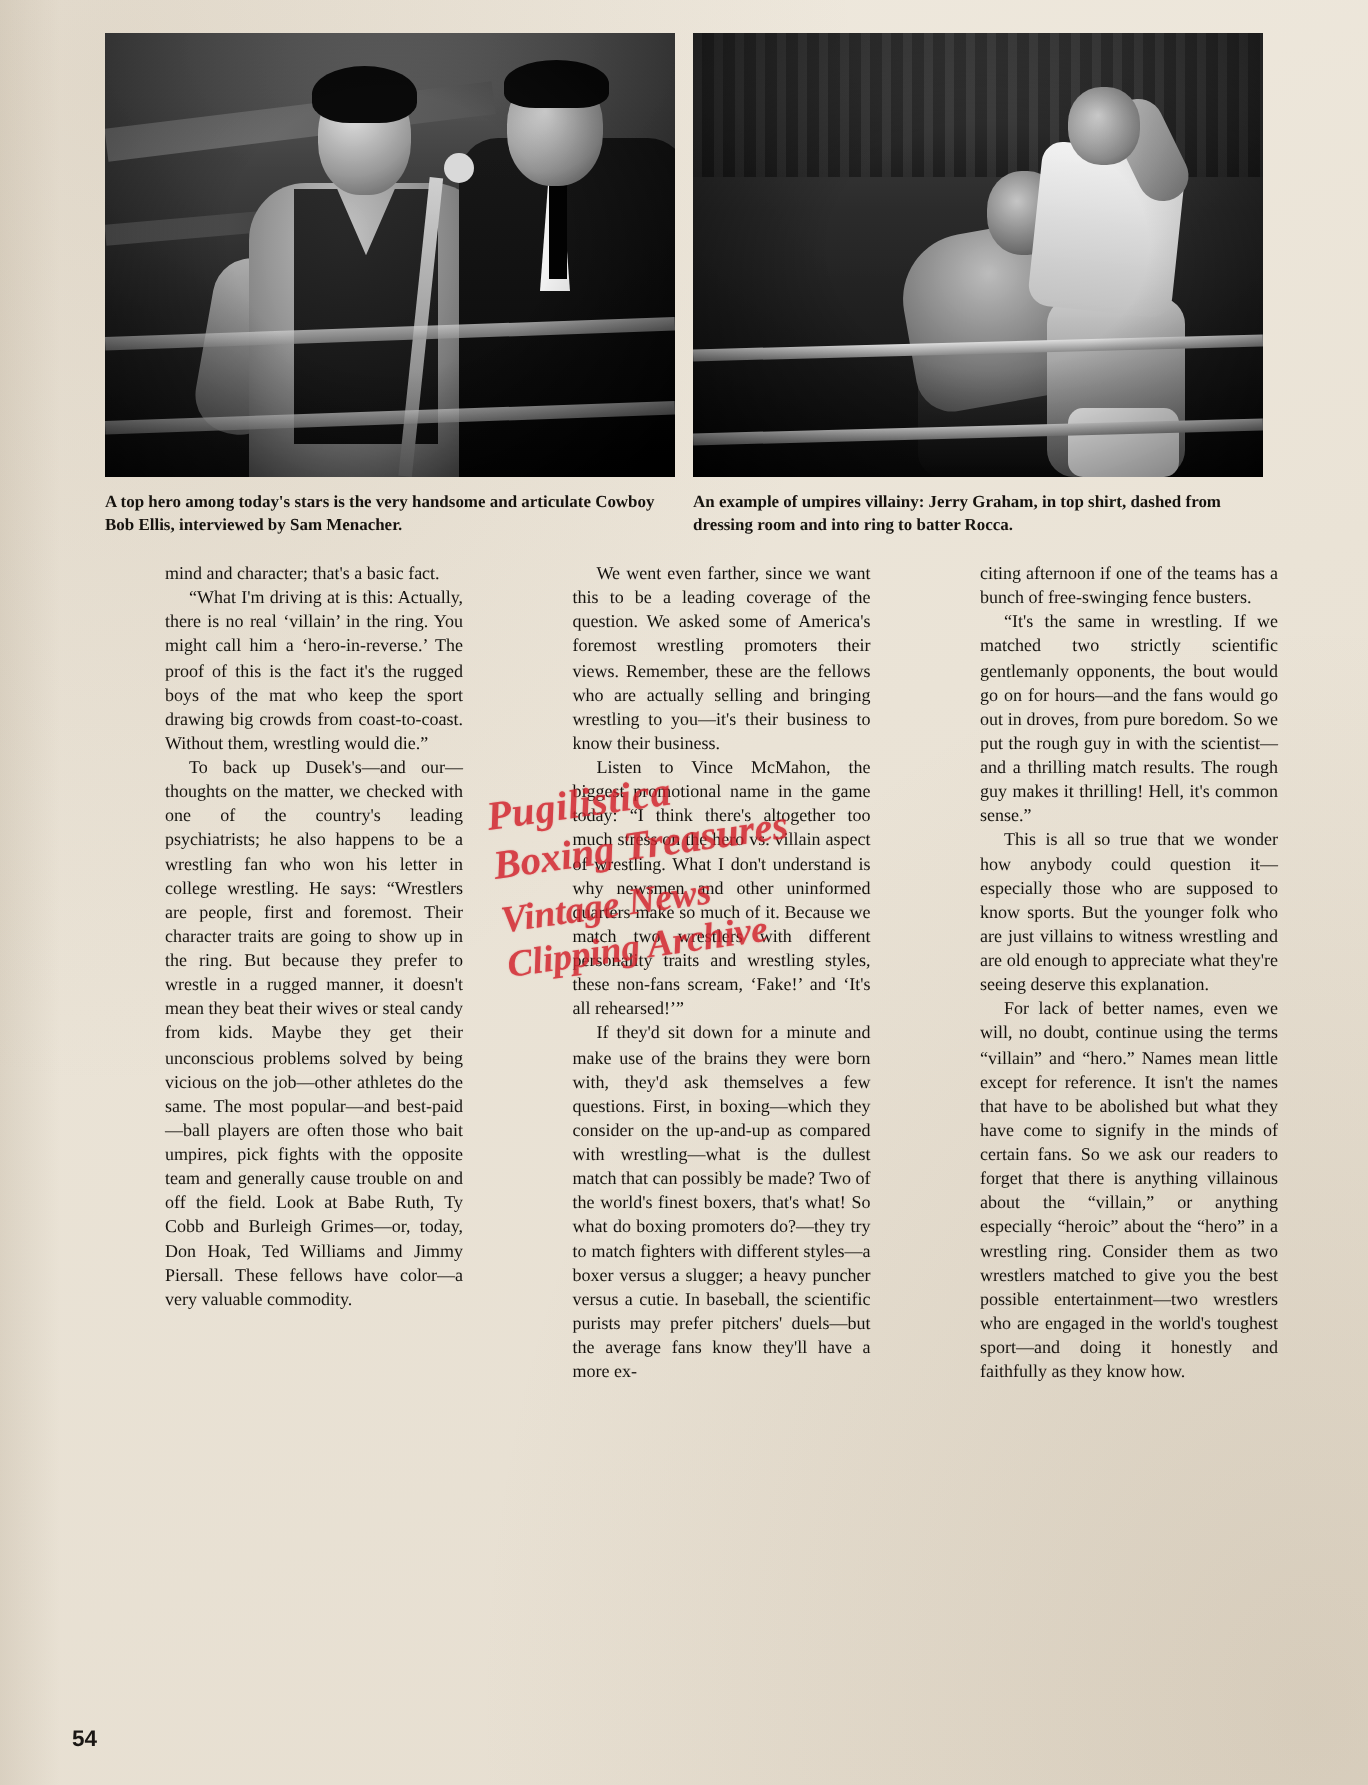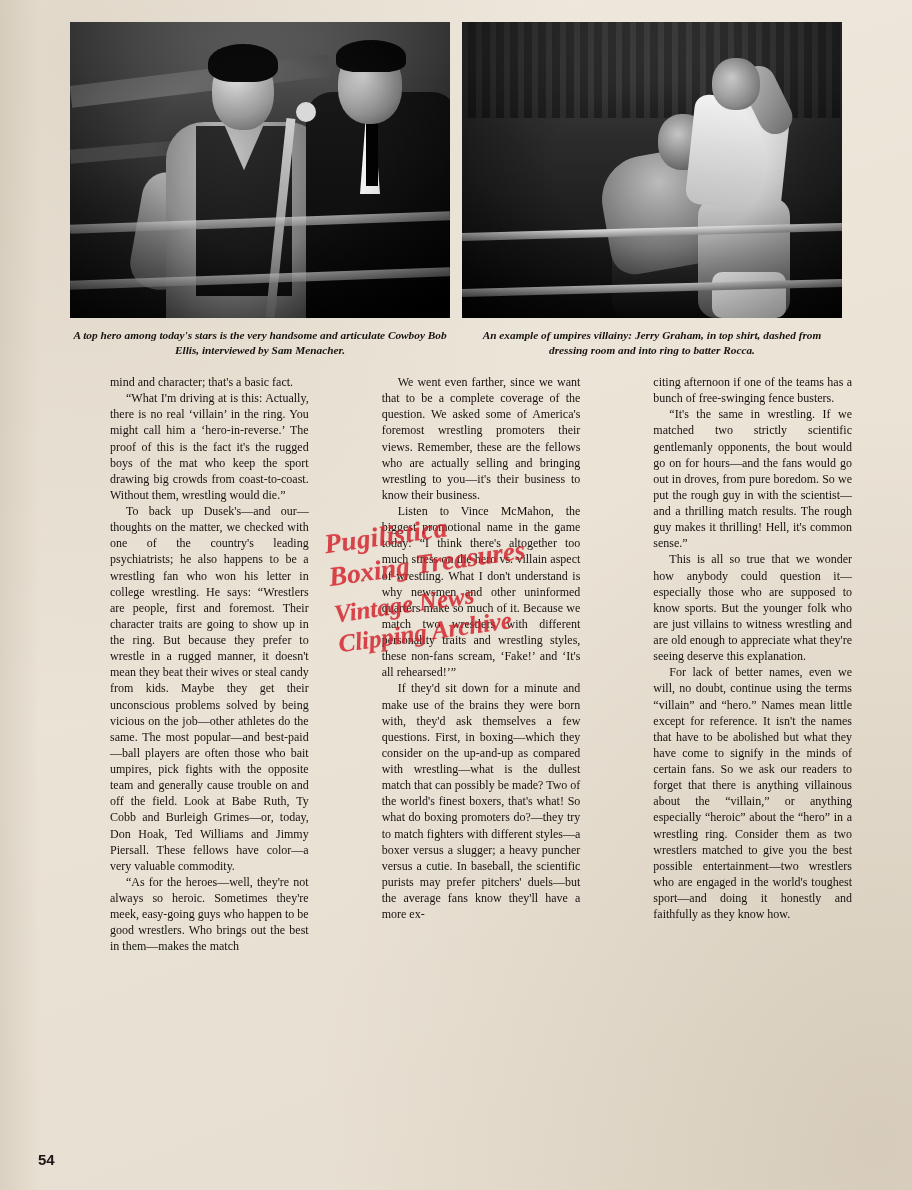--- a/index.html
+++ b/index.html
@@ -228,26 +228,25 @@
     position: absolute;
     top: 328px;
     left: 70px;
     width: 772px;
     display: flex;
     gap: 12px;
   }
   .caption {
     width: 380px;
     font-family: "Liberation Serif", serif;
-    font-style: italic;
     font-weight: bold;
     font-size: 11.3px;
     line-height: 1.32;
     color: #16130f;
-    text-align: center;
+    text-align: left;
   }
 
   .columns {
     position: absolute;
     top: 374px;
     left: 62px;
     width: 790px;
     display: flex;
     gap: 25px;
   }
@@ -262,21 +261,21 @@
     margin-left: 48px;
   }
   .col p {
     margin: 0;
     text-indent: 16px;
   }
   .col p.noindent { text-indent: 0; }
 
   .folio {
     position: absolute;
-    left: 38px;
+    left: 48px;
     bottom: 22px;
     font-family: "Liberation Sans", sans-serif;
     font-weight: bold;
     font-size: 15px;
     color: #1a1714;
   }
 
   .endmark {
     display: inline-block;
     width: 6px; height: 6px;
@@ -354,24 +353,23 @@
   <div class="captions">
     <div class="caption">A top hero among today's stars is the very handsome and articulate Cowboy Bob Ellis, interviewed by Sam Menacher.</div>
     <div class="caption">An example of umpires villainy: Jerry Graham, in top shirt, dashed from dressing room and into ring to batter Rocca.</div>
   </div>
 
   <div class="columns">
     <div class="col" id="col0">
         <p class="noindent">mind and character; that's a basic fact.</p>
         <p>“What I'm driving at is this: Actually, there is no real ‘villain’ in the ring. You might call him a ‘hero-in-reverse.’ The proof of this is the fact it's the rugged boys of the mat who keep the sport drawing big crowds from coast-to-coast. Without them, wrestling would die.”</p>
         <p>To back up Dusek's—and our—thoughts on the matter, we checked with one of the country's leading psychiatrists; he also happens to be a wrestling fan who won his letter in college wrestling. He says: “Wrestlers are people, first and foremost. Their character traits are going to show up in the ring. But because they prefer to wrestle in a rugged manner, it doesn't mean they beat their wives or steal candy from kids. Maybe they get their unconscious problems solved by being vicious on the job—other athletes do the same. The most popular—and best-paid—ball players are often those who bait umpires, pick fights with the opposite team and generally cause trouble on and off the field. Look at Babe Ruth, Ty Cobb and Burleigh Grimes—or, today, Don Hoak, Ted Williams and Jimmy Piersall. These fellows have color—a very valuable commodity.</p>
-        <p>“As for the heroes—well, they're not always so heroic. Sometimes they're meek, easy-going guys who happen to be good wrestlers. Who brings out the best in them—makes the match</p>
       </div>
     <div class="col" id="col1">
-        <p>We went even farther, since we want that to be a complete coverage of the question. We asked some of America's foremost wrestling promoters their views. Remember, these are the fellows who are actually selling and bringing wrestling to you—it's their business to know their business.</p>
+        <p>We went even farther, since we want this to be a leading coverage of the question. We asked some of America's foremost wrestling promoters their views. Remember, these are the fellows who are actually selling and bringing wrestling to you—it's their business to know their business.</p>
         <p>Listen to Vince McMahon, the biggest promotional name in the game today: “I think there's altogether too much stress on the hero vs. villain aspect of wrestling. What I don't understand is why newsmen and other uninformed quarters make so much of it. Because we match two wrestlers with different personality traits and wrestling styles, these non-fans scream, ‘Fake!’ and ‘It's all rehearsed!’”</p>
         <p>If they'd sit down for a minute and make use of the brains they were born with, they'd ask themselves a few questions. First, in boxing—which they consider on the up-and-up as compared with wrestling—what is the dullest match that can possibly be made? Two of the world's finest boxers, that's what! So what do boxing promoters do?—they try to match fighters with different styles—a boxer versus a slugger; a heavy puncher versus a cutie. In baseball, the scientific purists may prefer pitchers' duels—but the average fans know they'll have a more ex-</p>
       </div>
     <div class="col" id="col2">
         <p class="noindent">citing afternoon if one of the teams has a bunch of free-swinging fence busters.</p>
         <p>“It's the same in wrestling. If we matched two strictly scientific gentlemanly opponents, the bout would go on for hours—and the fans would go out in droves, from pure boredom. So we put the rough guy in with the scientist—and a thrilling match results. The rough guy makes it thrilling! Hell, it's common sense.”</p>
         <p>This is all so true that we wonder how anybody could question it—especially those who are supposed to know sports. But the younger folk who are just villains to witness wrestling and are old enough to appreciate what they're seeing deserve this explanation.</p>
         <p>For lack of better names, even we will, no doubt, continue using the terms “villain” and “hero.” Names mean little except for reference. It isn't the names that have to be abolished but what they have come to signify in the minds of certain fans. So we ask our readers to forget that there is anything villainous about the “villain,” or anything especially “heroic” about the “hero” in a wrestling ring. Consider them as two wrestlers matched to give you the best possible entertainment—two wrestlers who are engaged in the world's toughest sport—and doing it honestly and faithfully as they know how.</p>
       </div>
   </div>

